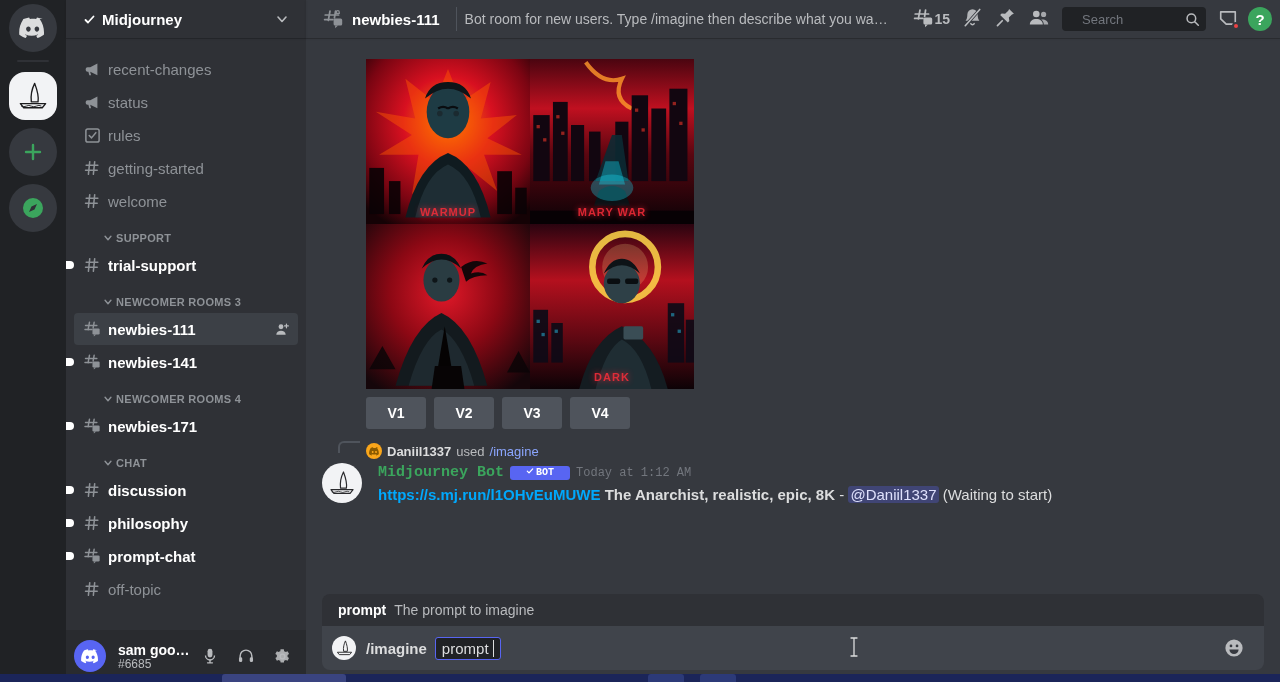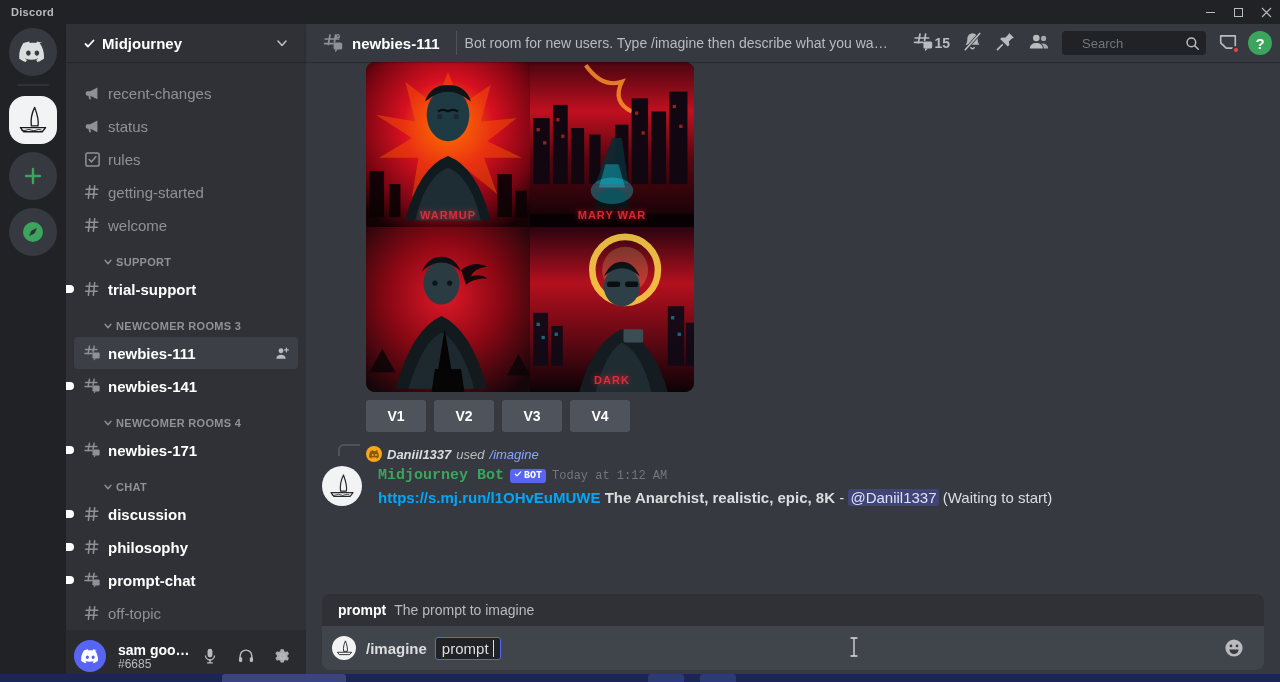--- a/index.html
+++ b/index.html
@@ -75,42 +75,42 @@
   .search-ph { flex:1; font-size:13px; color:#72767d;margin-left:12px; }
   .help-btn { width:24px; height:24px; border-radius:50%; background:#3ba55d; color:#fff; display:flex; align-items:center; justify-content:center; font-weight:bold; font-size:15px; margin-left:4px; }
   .inbox-wrap { position:relative; }
   .inbox-dot { position:absolute; right:0px; bottom:1px; width:8px; height:8px; background:#ed4245; border:2px solid #36393f; border-radius:50%; }
 
   .msgs { flex:1; overflow:hidden; position:relative; }
   .msg-inner { padding:0 0 8px 0; }
 
   
   .grid-wrap { padding:0 0 0 48px; }
-  .imggrid { width:328px; height:330px; border-radius:9px; overflow:hidden; display:grid; grid-template-columns:1fr 1fr; grid-template-rows:1fr 1fr; background:#0b0609; margin-left:12px;}
+  .imggrid { width:328px; height:330px; border-radius:0; overflow:hidden; display:grid; grid-template-columns:1fr 1fr; grid-template-rows:1fr 1fr; background:#0b0609; margin-left:12px;margin-top:21px;}
   .tile { position:relative; overflow:hidden; }
   .tile .cap { position:absolute; left:0; right:0; bottom:6px; text-align:center; font-weight:bold; font-size:11px; letter-spacing:1px;
                color:#ff2d3a; text-shadow:0 0 6px rgba(255,40,60,.9); filter:blur(.4px); opacity:.85;}
 
   .btnrow { display:flex; gap:8px; padding:8px 0 0 60px; }
   .mjbtn { width:60px; height:32px; border-radius:3px; background:#4f545c; color:#fff; font-size:14px; font-weight:600;
            display:flex; align-items:center; justify-content:center; cursor:pointer; }
   .mjbtn.sync { width:60px; color:#00a8fc; }
 
-  .sysline { display:flex; align-items:center; gap:5px; padding:14px 0 0 60px; font-size:13px; color:#b9bbbe; position:relative;font-style:italic;}
+  .sysline { display:flex; align-items:center; gap:5px; padding:14px 0 0 60px; font-size:13px; color:#b9bbbe; position:relative;}
   .sysline .hook { position:absolute; left:32px; top:12px; width:22px; height:12px; border-left:2px solid #4f545c; border-top:2px solid #4f545c; border-top-left-radius:6px;}
   .mini-av { width:16px; height:16px; border-radius:50%; background:#faa61a; display:flex; align-items:center; justify-content:center; color:#8a5a00; flex:0 0 16px;}
   .sys-user { color:#dcddde; font-weight:600; }
   .sys-cmd { color:#8ba6ff; }
 
   .message { display:flex; padding:2px 48px 2px 16px; margin-top:2px; }
   .msg-av { width:40px; height:40px; border-radius:50%; background:#f2f3f5; display:flex; align-items:center; justify-content:center; flex:0 0 40px; margin-right:16px; }
   .msg-body { flex:1; min-width:0; }
   .msg-head { display:flex; align-items:center; gap:6px; line-height:20px;font-family:Liberation Mono, monospace; }
   .bot-name { color:#3ba55d; font-weight:600; font-size:15px; }
-  .bot-tag { background:#5865f2; color:#fff; font-size:10px; font-weight:600; border-radius:3px; padding:1px 4px; display:flex; align-items:center; gap:2px; line-height:12px; }
+  .bot-tag { background:#5865f2; color:#fff; font-size:10px; font-weight:600; border-radius:3px; padding:1px 16px; display:flex; align-items:center; gap:2px; line-height:12px; }
   .msg-time { color:#72767d; font-size:12px; }
   .msg-text { font-size:15px; line-height:21px; color:#dcddde; margin-top:1px; }
   .msg-text .lnk { color:#00a8fc; font-weight:bold; }
   .msg-text .bold { font-weight:bold; color:#dcddde; }
   .mention { background:rgba(88,101,242,.3); color:#dee0fc; border-radius:3px; padding:0 2px; font-weight:500; }
 
   
   .cmdhint { margin:0 16px; background:#2f3136; border-radius:8px 8px 0 0; padding:8px 16px; display:flex; align-items:baseline; gap:8px; }
   .cmdhint .k { font-weight:bold; color:#fff; font-size:14px; }
   .cmdhint .d { color:#b9bbbe; font-size:14px; }
@@ -124,39 +124,20 @@
   .txt-cursor { position:absolute; left:527px; top:10px; color:#dcddde; pointer-events:none; }
 
   .taskbar { position:absolute; left:0; bottom:0; width:1280px; height:8px; background:#1b2559; z-index:40;}
   .taskbar .tb-item { position:absolute; bottom:0; height:8px; border-radius:3px 3px 0 0; background:#3a4480;}
 </style>
 </head>
 <body>
 
 <div class="app">
 
-  <div class="titlebar">
-    <div class="brand">Discord</div>
-    <div class="spacer"></div>
-    <div class="wc">
-      <svg width="11" height="11" viewBox="0 0 11 11">
-          <rect x="1" y="5" width="9" height="1" fill="currentColor"></rect>
-        </svg>
-    </div>
-    <div class="wc">
-      <svg width="11" height="11" viewBox="0 0 11 11">
-          <rect x="1.5" y="1.5" width="8" height="8" fill="none" stroke="currentColor" stroke-width="1"></rect>
-        </svg>
-    </div>
-    <div class="wc close">
-      <svg width="11" height="11" viewBox="0 0 11 11">
-          <path d="M1 1 L10 10 M10 1 L1 10" stroke="currentColor" stroke-width="1.1" fill="none"></path>
-        </svg>
-    </div>
-  </div>
 
   <div class="body">
 
     <div class="rail">
       <div class="guild home">
         <svg width="28" height="22" viewBox="0 0 28 22" fill="currentColor">
           <path d="M23.7 2.1C21.9 1.3 20 .7 18 .4c-.3.5-.6 1.1-.8 1.6-2.1-.3-4.2-.3-6.3 0-.2-.5-.5-1.1-.8-1.6-2 .3-3.9.9-5.7 1.7C.8 7.5-.2 12.7.3 17.8c2.2 1.6 4.3 2.6 6.4 3.2.5-.7 1-1.4 1.3-2.2-.7-.3-1.4-.6-2.1-1 .2-.1.4-.3.5-.4 4 1.9 8.4 1.9 12.4 0 .2.1.3.3.5.4-.7.4-1.4.7-2.1 1 .4.8.8 1.5 1.3 2.2 2.1-.6 4.2-1.6 6.4-3.2.6-5.9-1-11-4.2-15.7zM9.4 14.7c-1.2 0-2.3-1.1-2.3-2.6s1-2.6 2.3-2.6c1.3 0 2.3 1.2 2.3 2.6s-1 2.6-2.3 2.6zm8.5 0c-1.2 0-2.3-1.1-2.3-2.6s1-2.6 2.3-2.6c1.3 0 2.3 1.2 2.3 2.6s-1 2.6-2.3 2.6z"></path>
         </svg>
       </div>
       <div class="rail-sep"></div>

